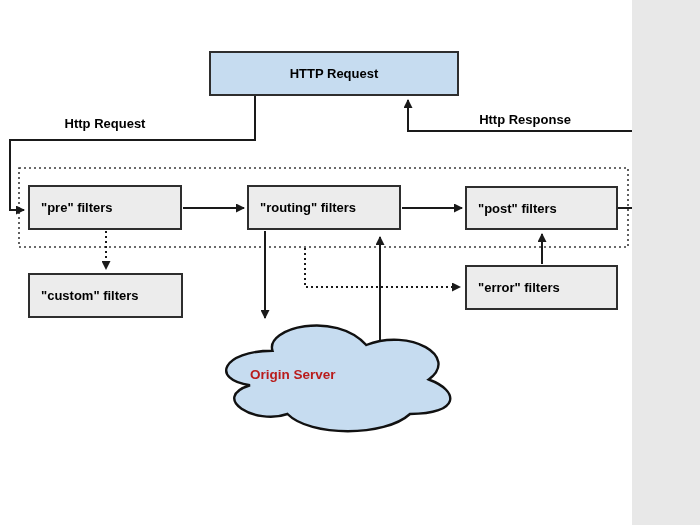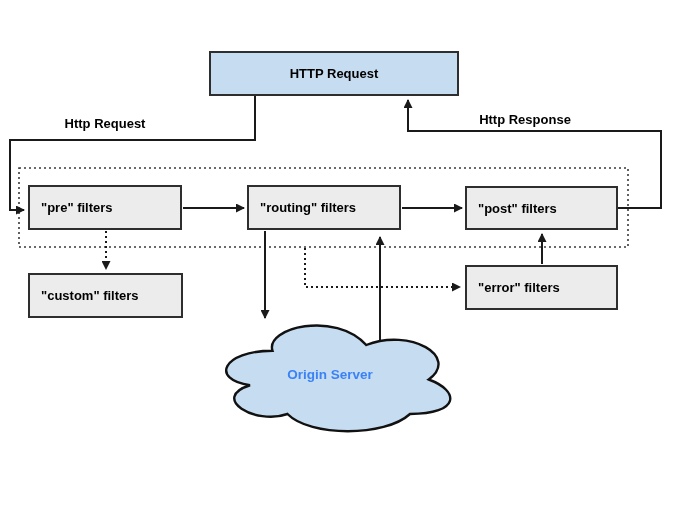--- a/index.html
+++ b/index.html
@@ -5,21 +5,21 @@
   :root{
     --node-blue:#c6dcf0;
     --node-gray:#ececec;
     --border:#2e2e2e;
     --line:#1a1a1a;
     --background:#ffffff;
   }
   html,body{margin:0;padding:0;background:#e8e8e8;}
   #stage{
     position:relative;
-    width:700px;height:525px;
+    width:632px;height:525px;
     background:var(--background);
     font-family:"Liberation Sans", sans-serif;
     overflow:hidden;
   }
   #connectors{position:absolute;left:0;top:0;width:700px;height:525px;}
   .solid-line{fill:none;stroke:var(--line);stroke-width:2;}
   .dotted-line{fill:none;stroke:var(--line);stroke-width:2;stroke-dasharray:2 3;}
   .dotted-rect{fill:none;stroke:#3a3a3a;stroke-width:1.6;stroke-dasharray:2 3;}
   .arrowhead{fill:var(--line);}
   .cloud-shape{fill:var(--node-blue);stroke:#111;stroke-width:2.4;}
@@ -33,22 +33,22 @@
   }
   .node.blue{background:var(--node-blue);justify-content:center;}
   .node.left-text{justify-content:flex-start;padding-left:11px;}
   .edge-label{
     position:absolute;
     font-size:13px;font-weight:bold;color:#000;
     text-align:center;
   }
   .cloud-label{
     position:absolute;
-    font-size:13.5px;font-weight:bold;color:#3b82f6;
-    text-align:center;
+    font-size:13.5px;font-weight:bold;color:#b91c1c;
+    text-align:left;
   }
 </style>
 </head>
 <body>
 
 <div id="stage">
 
   <svg id="connectors" viewBox="0 0 700 525" xmlns="http://www.w3.org/2000/svg">
     <defs>
       <marker id="arw" markerWidth="9" markerHeight="9" refX="8" refY="4.5" orient="auto" markerUnits="userSpaceOnUse">

